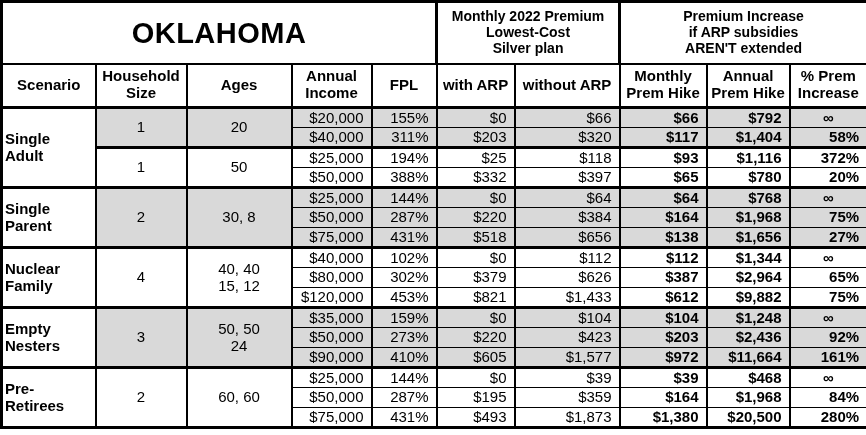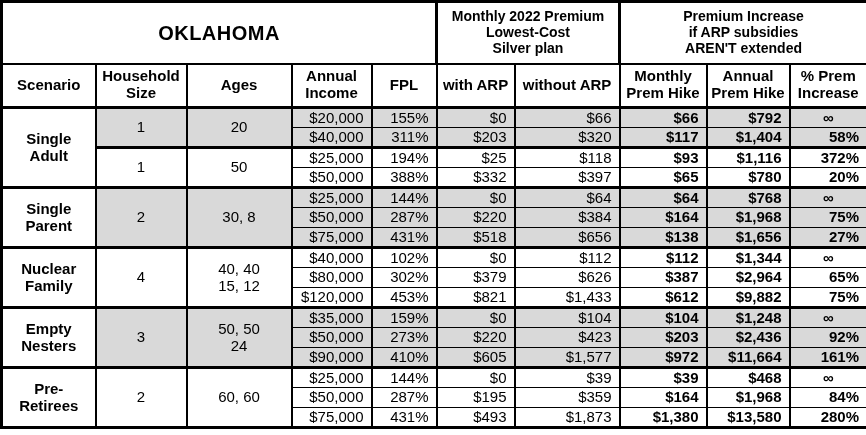--- a/index.html
+++ b/index.html
@@ -23,23 +23,23 @@
     vertical-align: middle;
     padding: 0 2px;
   }
   th { font-weight: bold; text-align: center; }
   tr.h1 { height: 62px; }
   tr.h1 th { border-left-width: 3px; border-right-width: 3px; border-bottom-width: 2px; }
   tr.h2 { height: 44px; }
   tr.h2 th { border-bottom-width: 3px; }
   tbody tr { height: 20px; }
   tr.gs td { border-top-width: 3px; }      
-  .title { font-size: 20px; letter-spacing: 0.5px; text-align: center; }
+  .title { font-size: 29px; letter-spacing: 0.5px; text-align: center; }
   .gh { font-size: 14px; }
-  td.scen { font-weight: bold; text-align: center; }
+  td.scen { font-weight: bold; }
   td.c { text-align: center; }
   td.r { text-align: right; padding-right: 7px; }
   td.b { font-weight: bold; }
   td.sh { background: #d9d9d9; }
 </style>
 </head>
 <body>
 
 <div class="wrap">
 <table>
@@ -247,18 +247,18 @@
       <td class="r b">$164</td>
       <td class="r b">$1,968</td>
       <td class="r b">84%</td>
     </tr>
     <tr>
       <td class="r">$75,000</td>
       <td class="r">431%</td>
       <td class="r">$493</td>
       <td class="r">$1,873</td>
       <td class="r b">$1,380</td>
-      <td class="r b">$13,580</td>
+      <td class="r b">$20,500</td>
       <td class="r b">280%</td>
     </tr>
   </tbody>
 </table>
 </div>
 
 </body></html>

